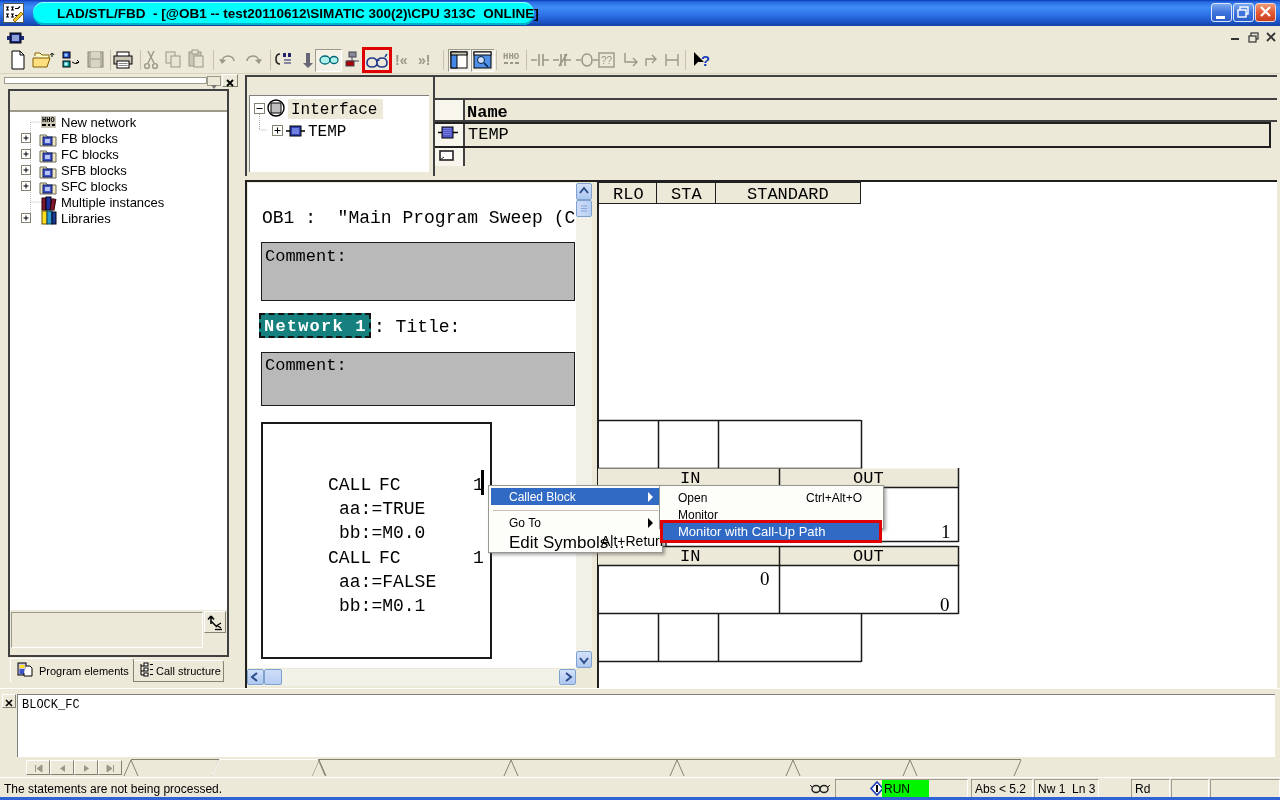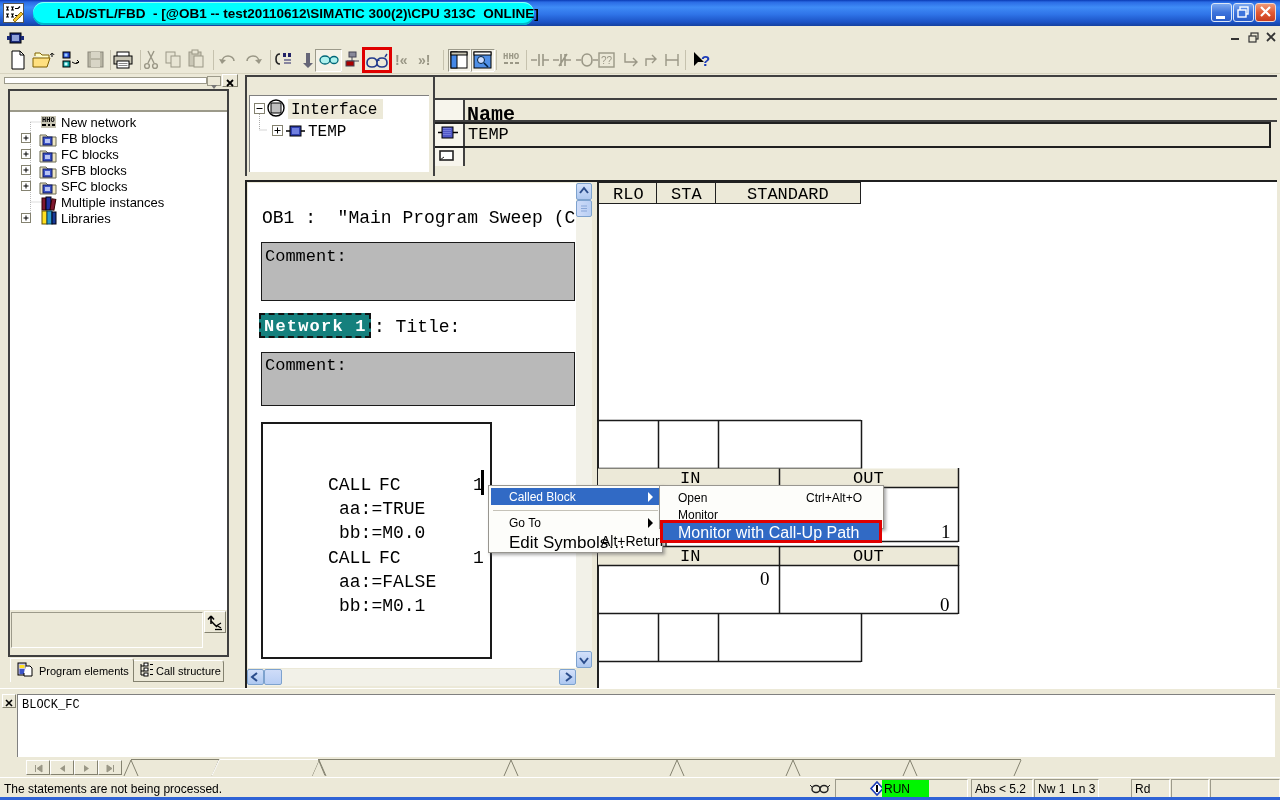--- a/index.html
+++ b/index.html
@@ -277,21 +277,21 @@
       <path d="M37 36h4M52 36h4" stroke="#000" stroke-width="1.6"></path>
 </svg>
 <div class="a" style="left:288px;top:99px;width:95px;height:20px;background:#ece9d8"></div>
 <span class="a m" style="left:291px;top:101px;font-size:16px">Interface</span>
 <span class="a m" style="left:308px;top:123px;font-size:16px">TEMP</span>
 
 <div class="a" style="left:433px;top:75px;width:844px;height:101px;background:#ece9d8;border-left:2px solid #404040;border-top:2px solid #404040"></div>
 <div class="a" style="left:433px;top:98px;width:844px;height:2px;background:#404040"></div>
 <div class="a" style="left:435px;top:100px;width:28px;height:66px;background:#f7f5ec"></div>
 <div class="a" style="left:463px;top:100px;width:2px;height:66px;background:#404040"></div>
-<span class="a m" style="left:467px;top:103px;font-size:20px;font-weight:bold">Name</span>
+<span class="a m" style="left:467px;top:103px;font-size:17px;font-weight:bold">Name</span>
 <div class="a" style="left:435px;top:120px;width:842px;height:2px;background:#404040"></div>
 <div class="a" style="left:435px;top:122px;width:836px;height:26px;border:2px solid #202020;border-left:none"></div>
 <svg class="a" style="left:437px;top:124px" width="22" height="20">
       <rect x="5" y="3" width="11" height="11" fill="#5058c8" stroke="#000"></rect>
       <path d="M6.5 4.5h8m-8 2h8m-8 2h8m-8 2h8" stroke="#9aa0ee" stroke-dasharray="1,1"></path>
       <path d="M1 8.5h4M16 8.5h5" stroke="#000" stroke-width="1.6"></path>
     </svg>
 <span class="a m" style="left:468px;top:125px;font-size:17px">TEMP</span>
 <svg class="a" style="left:437px;top:148px" width="22" height="16">
       <rect x="3" y="3" width="13" height="9" fill="#fff" stroke="#222" stroke-width="1.6"></rect>
@@ -386,21 +386,21 @@
       </svg>
  <span class="a" style="left:20px;top:47px;font-size:17px">Edit Symbols…</span>
  <span class="a" style="left:112px;top:47px;font-size:14px">Alt+Return</span>
 </div>
 <div class="a" style="left:659px;top:485px;width:225px;height:44px;background:#fdfdfa;border:1px solid #989690;box-shadow:2px 2px 3px rgba(100,100,100,0.55)">
  <span class="a" style="left:18px;top:5px;font-size:12px">Open</span>
  <span class="a" style="left:146px;top:5px;font-size:12px">Ctrl+Alt+O</span>
  <span class="a" style="left:18px;top:22px;font-size:12px">Monitor</span>
  <div class="a" style="left:0px;top:34px;width:222px;height:23px;border:3px solid #e00000">
   <div class="a" style="left:0;top:0;width:216px;height:17px;background:#316ac5"></div>
-  <span class="a" style="left:15px;top:1px;font-size:16px;color:#fff">Monitor with Call-Up Path</span>
+  <span class="a" style="left:15px;top:1px;font-size:13px;color:#fff">Monitor with Call-Up Path</span>
  </div>
 </div>
 
 <div class="a" style="left:0;top:688px;width:1280px;height:88px;background:#ece9d8;border-top:1px solid #fff"></div>
 <div class="a raise" style="left:2px;top:694px;width:14px;height:14px;background:#ece9d8"><svg width="12" height="12">
         <path d="M3 3l6 6M9 3l-6 6" stroke="#000" stroke-width="1.6"></path>
       </svg></div>
 <div class="a" style="left:17px;top:694px;width:1258px;height:63px;background:#fff;border-top:1px solid #808080;border-left:1px solid #808080"></div>
 <span class="a m" style="left:22px;top:698px;font-size:12px">BLOCK_FC</span>
 

